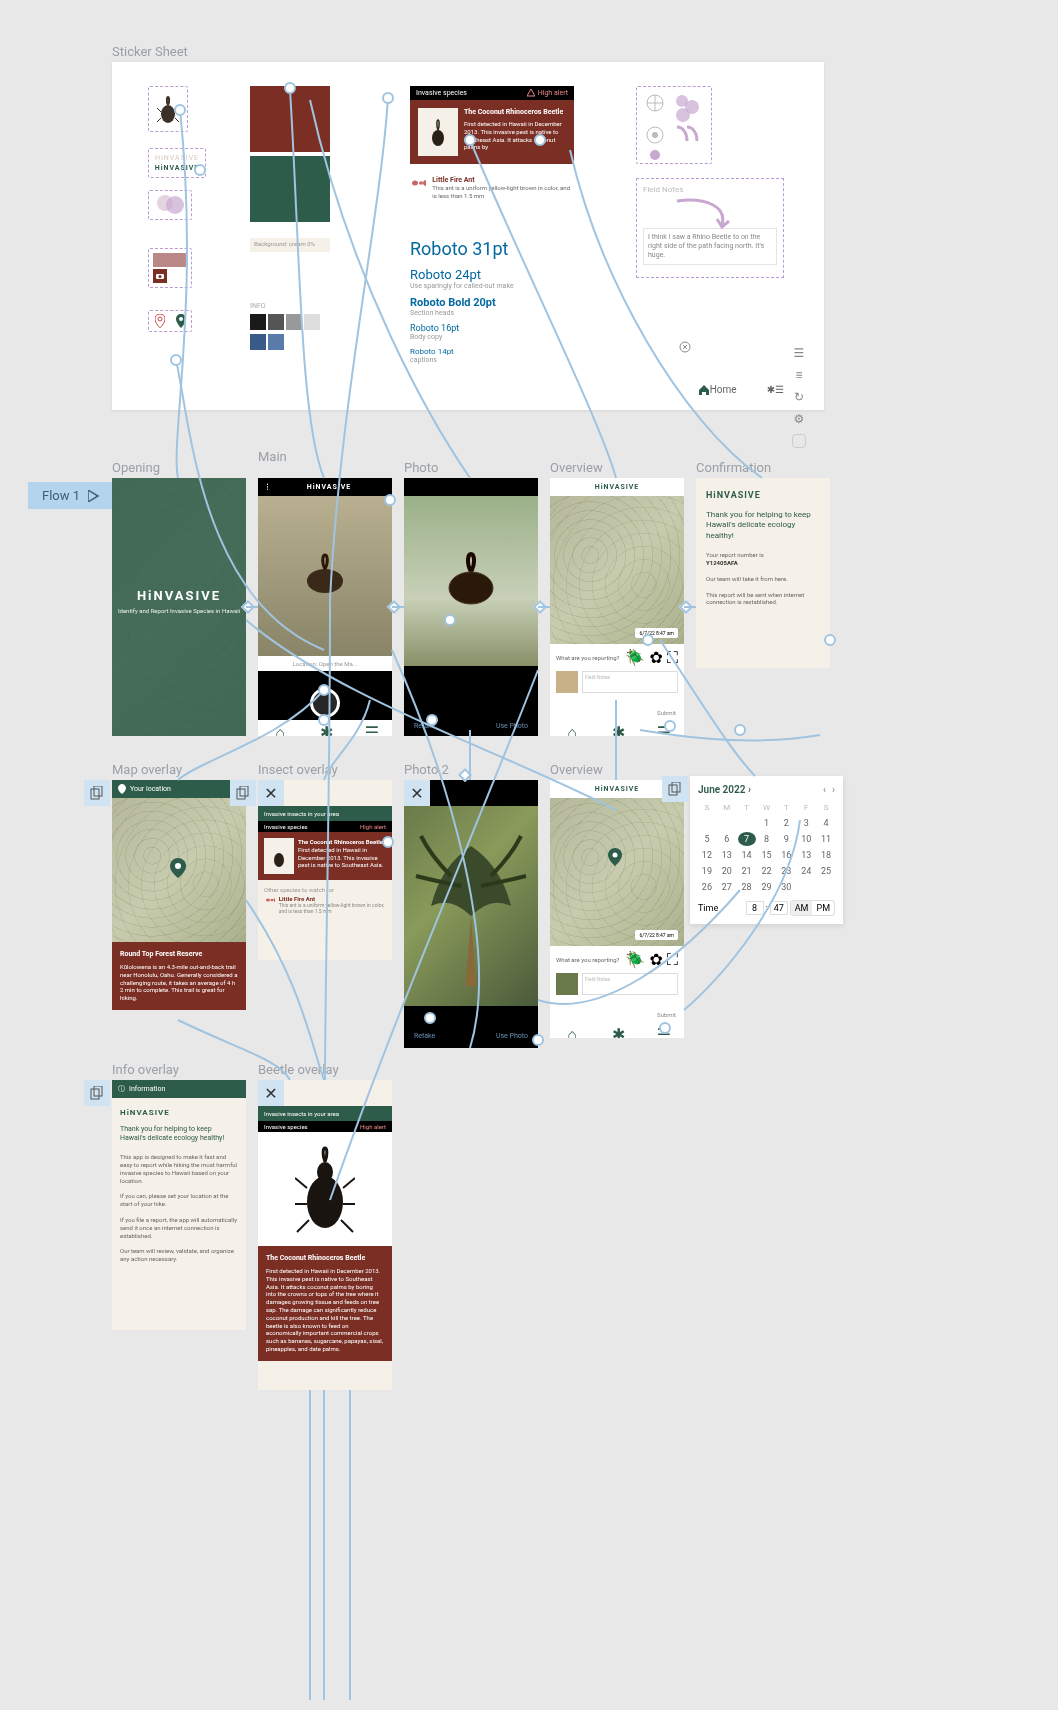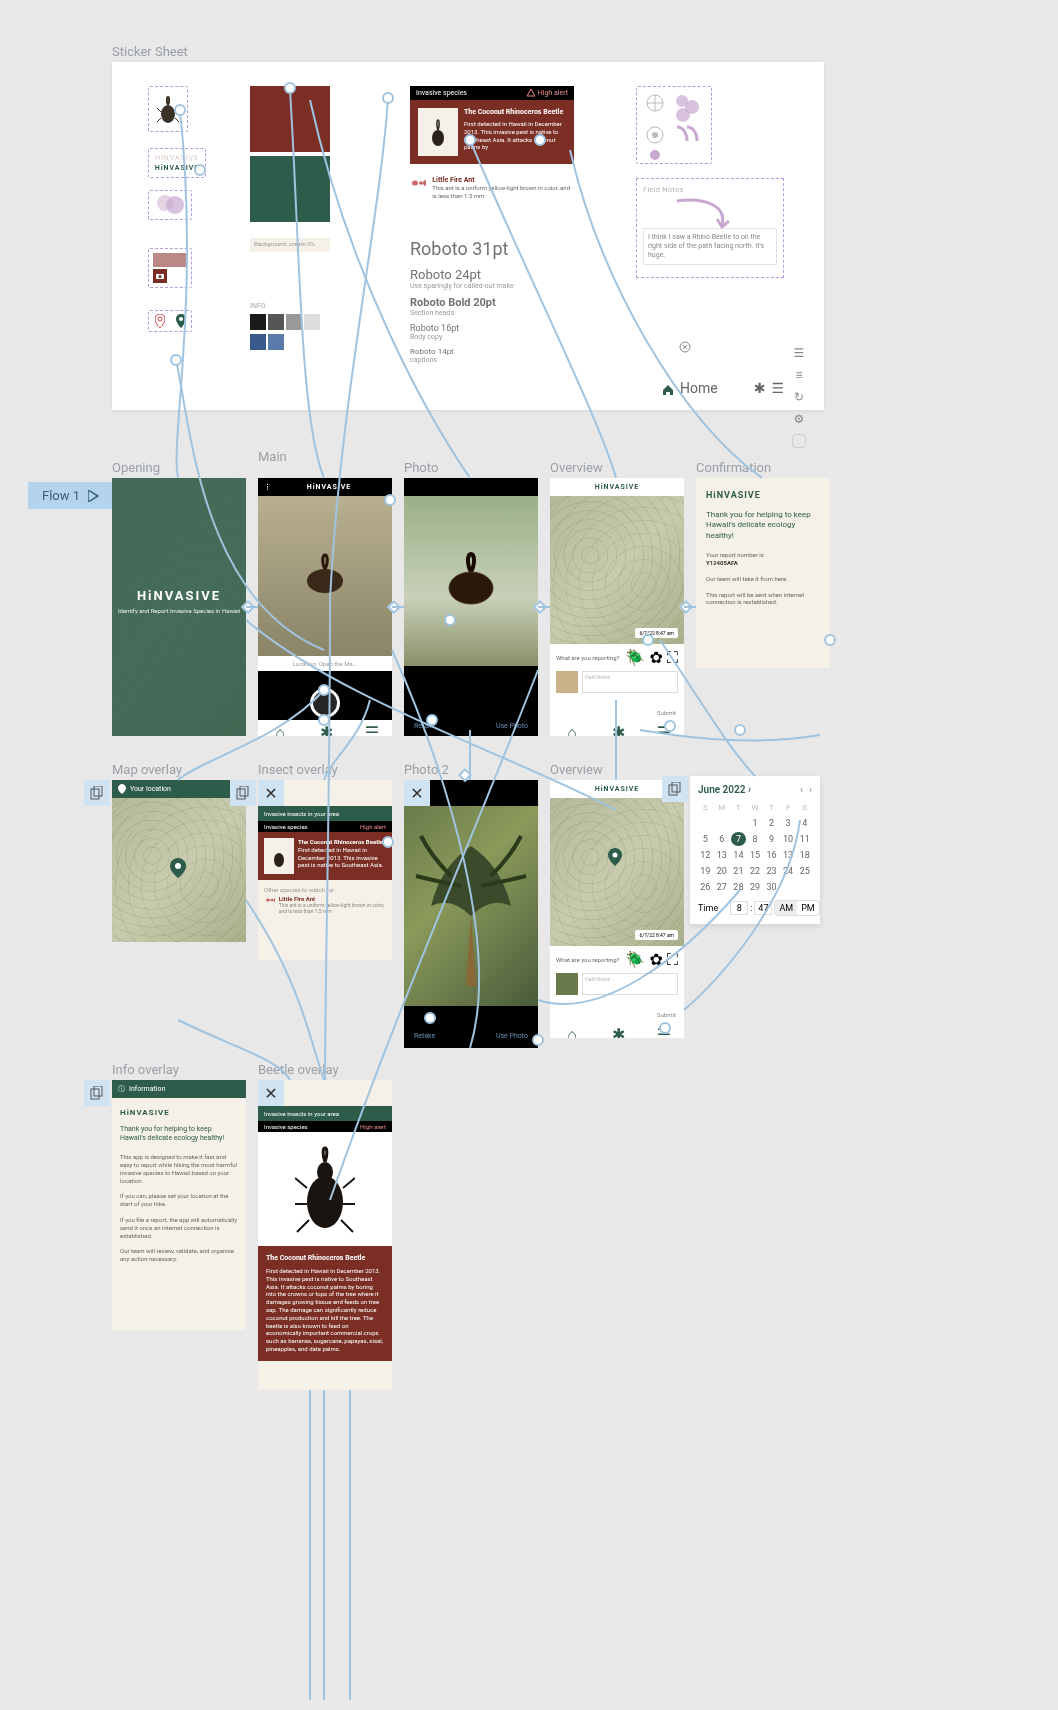--- a/index.html
+++ b/index.html
@@ -53,35 +53,35 @@
 .overlay-copy{position:absolute;width:26px;height:26px;background:var(--selection-blue);display:flex;align-items:center;justify-content:center;z-index:5}
 
 .connectors{position:absolute;inset:0;pointer-events:none}
 .conn{stroke:var(--link-blue);stroke-width:2;fill:none}
 .node{fill:#fff;stroke:var(--link-blue);stroke-width:2}
 
 .icon-col{position:absolute;right:18px;top:284px;display:flex;flex-direction:column;gap:8px;color:#888}
 .icon-col div{width:14px;height:14px;font-size:12px;display:flex;align-items:center;justify-content:center}
 .home-box{border:1px solid #ccc;border-radius:4px;padding:4px 2px;display:flex;flex-direction:column;gap:4px;align-items:center}
 
-.cal{position:absolute;left:690px;top:776px;width:130px;background:#fff;padding:8px;font-size:9px;box-shadow:0 2px 6px rgba(0,0,0,.1)}
+.cal{position:absolute;left:690px;top:776px;width:153px;background:#fff;padding:8px;font-size:9px;box-shadow:0 2px 6px rgba(0,0,0,.1)}
 .cal-hdr{display:flex;justify-content:space-between;align-items:center;margin-bottom:6px;font-size:10px}
 .cal-grid{display:grid;grid-template-columns:repeat(7,1fr);gap:2px;text-align:center}
 .cal-grid div{padding:2px 0;color:#666}
 .cal-grid .dh{color:#bbb;font-size:8px}
 .cal-grid .sel{background:var(--green);color:#fff;border-radius:50%}
 .cal-time{display:flex;align-items:center;gap:12px;margin-top:6px;font-size:9px}
 .cal-time input{width:18px;font-size:9px;border:1px solid #ddd;padding:1px;text-align:center}
 .ampm{display:inline-flex;border:1px solid #ddd;border-radius:3px;overflow:hidden}
 .ampm span{padding:2px 4px}
 .ampm .on{background:#eee}
 
 .diamond{position:absolute;width:10px;height:10px;border:2px solid var(--link-blue);background:#fff;transform:rotate(45deg)}
 
-.type-stack div{color:#737373}
+.type-stack div{color:#0369a1}
 
 .camera-ring{width:30px;height:30px;border:3px solid #fff;border-radius:50%;background:rgba(255,255,255,.15)}
 
 .btn-link{font-size:7px;color:#6a8fb5}
 
 .field-notes{position:absolute;left:636px;top:178px;width:148px;height:100px;border:1.5px dashed var(--dash);background:#fff;padding:6px}
 .field-notes .plc{font-size:8px;color:#bbb}
 .field-notes .entry{margin-top:34px;border:1px solid #e5e5e5;padding:4px;font-size:7px;color:#888;line-height:1.3}
 
 .maroon-card-text{font-size:6px;color:#fff;line-height:1.3}
@@ -229,21 +229,21 @@
     <div>⚙</div>
     <div class="home-box">
       <svg width="12" height="12">
           <path d="M6 1L1 6v5h3V8h4v3h3V6z" fill="var(--green)"></path>
         </svg>
       <svg width="12" height="12">
           <path d="M6 1L1 6v5h3V8h4v3h3V6z" fill="none" stroke="var(--green)"></path>
         </svg>
     </div>
   </div>
-  <div style="position:absolute;right:40px;bottom:14px;display:flex;align-items:flex-end;gap:6px;font-size:14px;color:#666">
+  <div style="position:absolute;right:40px;bottom:14px;display:flex;align-items:flex-start;font-size:10px;color:#666">
     <svg width="12" height="12">
         <path d="M6 1L1 6v5h3V8h4v3h3V6z" fill="var(--green)"></path>
       </svg>
     <span>Home</span>
     <span style="margin-left:30px">✱</span>
       <span>☰</span>
   </div>
 </div>
 
 <div class="flow-tag">
@@ -361,20 +361,24 @@
     <svg width="8" height="10">
         <path d="M4 0C2 0 0 2 0 4c0 3 4 6 4 6s4-3 4-6c0-2-2-4-4-4z" fill="#fff"></path>
       </svg>
     <span>Your location</span>
   </div>
   <div class="topo" style="height:144px;position:relative">
     <svg style="position:absolute;left:58px;top:60px" width="16" height="20">
         <path d="M8 0C4 0 0 3 0 8c0 6 8 12 8 12s8-6 8-12c0-5-4-8-8-8z" fill="var(--green)"></path>
         <circle cx="8" cy="8" r="3" fill="#fff"></circle>
       </svg>
+  </div>
+  <div style="background:var(--maroon);padding:8px">
+    <div class="txt white bold" style="font-size:7px;margin-bottom:4px">Round Top Forest Reserve</div>
+    <div class="maroon-card-text">Kūlolowena is an 4.3-mile out-and-back trail near Honolulu, Oahu. Generally considered a challenging route, it takes an average of 4 h 2 min to complete. This trail is great for hiking.</div>
   </div>
 </div>
 
 <div class="overlay-copy" style="left:230px;top:780px">
     <svg width="14" height="14">
       <rect x="1" y="3" width="8" height="10" fill="none" stroke="#555"></rect>
       <rect x="4" y="0" width="8" height="10" fill="none" stroke="#555"></rect>
     </svg>
   </div>
 <div class="overlay-x" style="left:258px;top:780px">✕</div>

